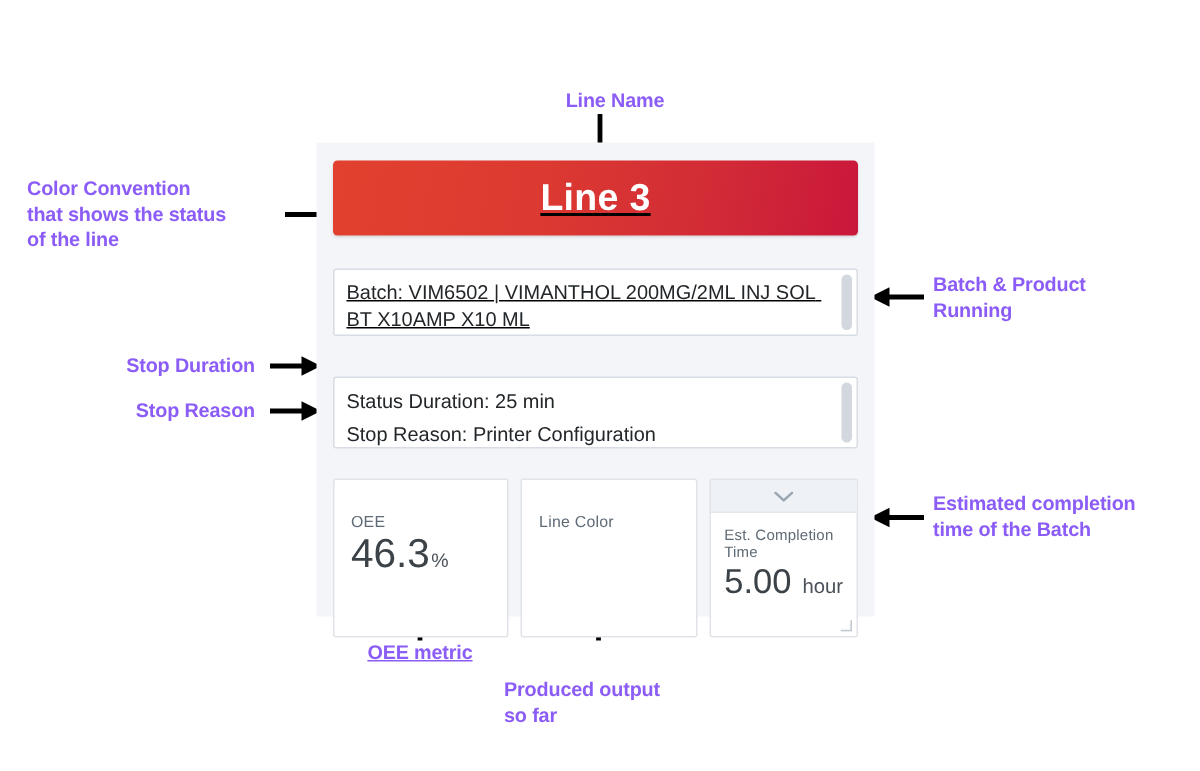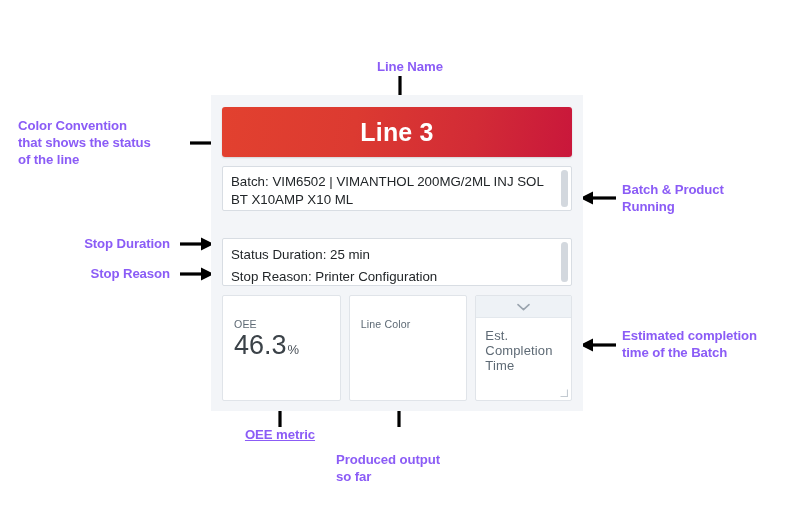--- a/index.html
+++ b/index.html
@@ -49,38 +49,39 @@
 
   
   .line-header {
     height: 50px;
     border-radius: 3px;
     background: linear-gradient(100deg, #e2412f 0%, #dc3a31 38%, #d22b36 72%, #c9173b 100%);
     display: flex;
     align-items: center;
     justify-content: center;
     box-shadow: 0 1px 2px rgba(0,0,0,0.14);
+    text-decoration: underline;
   }
   .line-header-title {
     color: #ffffff;
     font-size: 25px;
     font-weight: bold;
     letter-spacing: 0.2px;
   }
 
   
   .panel {
     position: relative;
     background: #ffffff;
     border: 1px solid #d8dde3;
     border-radius: 2px;
     box-sizing: border-box;
     padding: 6px 22px 6px 8px;
   }
-  .panel-batch { margin-top: 9px; height: 45px; }
+  .panel-batch { margin-top: 22px; height: 45px; text-decoration: underline; }
   .panel-status { margin-top: 27px; height: 48px; padding-top: 5px; }
 
   .panel-line {
     font-size: 13.3px;
     line-height: 1.33;
     color: #222629;
     white-space: pre-wrap;
   }
   .panel-status .panel-line { line-height: 1.62; }
 
@@ -99,21 +100,21 @@
     top: 0;
     left: 0;
     width: 7px;
     height: 100%;
     background: #d3d8de;
     border-radius: 4px;
   }
 
   
   .cards {
-    margin-top: 9px;
+    margin-top: 20px;
     display: flex;
     gap: 8px;
     height: 106px;
   }
   .card {
     flex: 1 1 0;
     background: #ffffff;
     border: 1px solid #e0e4e9;
     border-radius: 2px;
     box-sizing: border-box;
@@ -144,21 +145,21 @@
   .card-eta-head {
     height: 21px;
     background: #eef2f6;
     border-bottom: 1px solid #e3e8ed;
     display: flex;
     align-items: center;
     justify-content: center;
   }
   .chev { display: block; }
   .card-eta-body { padding: 10px 9px 0 9px; }
-  .card-eta .card-label { font-size: 13px; color: #5e6a75; }
+  .card-eta .card-label { font-size: 10px; color: #5e6a75; }
   .card-eta .card-value { font-size: 23px; }
   .resize-handle {
     position: absolute;
     right: 3px;
     bottom: 3px;
     width: 8px;
     height: 8px;
   }
 </style>
 </head>
@@ -274,20 +275,21 @@
     </div>
 
     <div class="card card-eta">
       <div class="card-eta-head">
         <svg class="chev" width="13" height="8" viewBox="0 0 13 8">
           <path d="M1 1.6 L6.5 6.6 L12 1.6" stroke="#9aa4ae" stroke-width="1.6" fill="none" stroke-linecap="round" stroke-linejoin="round"></path>
         </svg>
       </div>
       <div class="card-eta-body">
         <div class="card-label">Est. Completion Time</div>
+        <div class="card-value"><span>5.00</span> <span class="card-unit card-unit-word">hour</span></div>
       </div>
       <svg class="resize-handle" viewBox="0 0 8 8">
         <path d="M7.5 0.5 L7.5 7.5 L0.5 7.5" stroke="#c3cad1" stroke-width="1.2" fill="none"></path>
       </svg>
     </div>
 
   </div>
 </div>
 
 </body></html>

